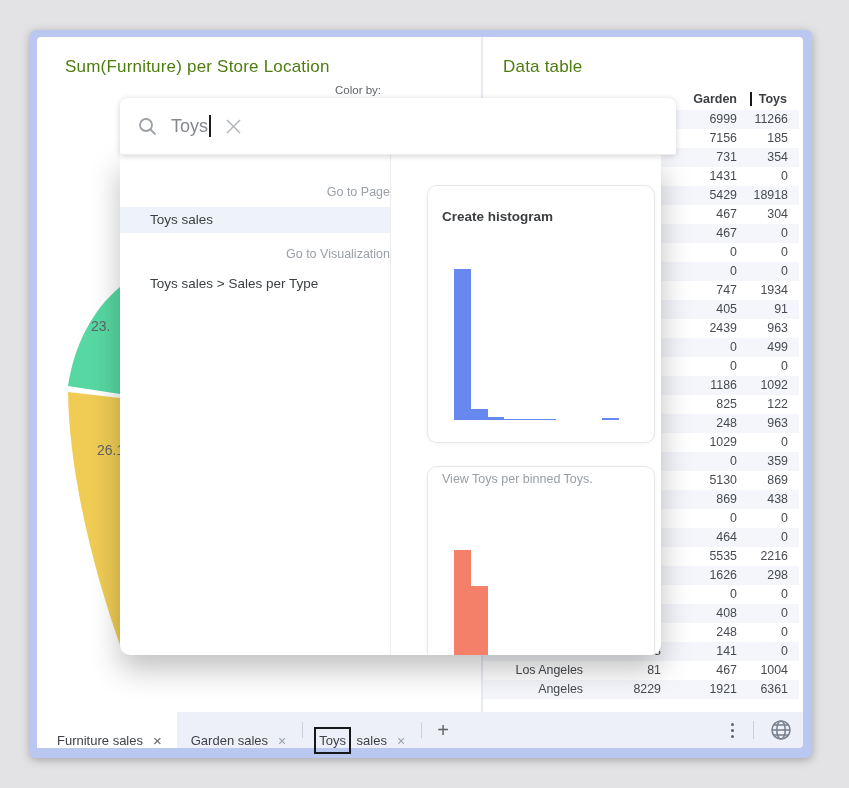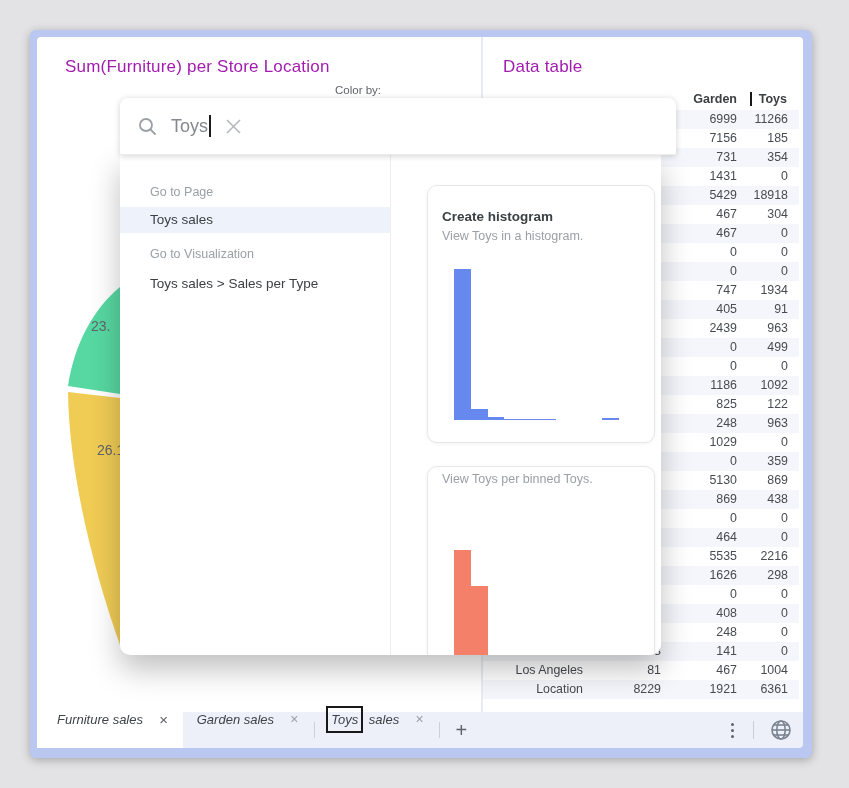--- a/index.html
+++ b/index.html
@@ -7,21 +7,21 @@
   body { font-family:"Liberation Sans", sans-serif; background:#e3e3e6; overflow:hidden; }
   .stage { position:relative; width:849px; height:788px; }
 
   
   .window { position:absolute; left:30px; top:30px; width:782px; height:728px;
             background:#b9c7f1; border-radius:6px; box-shadow:0 2px 10px rgba(0,0,0,.28); }
   .content { position:absolute; left:7px; top:7px; width:766px; height:675px;
              background:#ffffff; border-radius:4px 4px 0 0; overflow:hidden; }
   .vsep { position:absolute; left:444px; top:0; width:2px; height:100%; background:#e9ebf4; }
 
-  .panel-title { position:absolute; font-size:17px; color:#a21caf; font-weight:400; letter-spacing:.2px; }
+  .panel-title { position:absolute; font-size:17px; color:#4d7c0f; font-weight:400; letter-spacing:.2px; }
   .t-left  { left:28px;  top:20px; }
   .t-right { left:466px; top:20px; }
   .colorby { position:absolute; left:298px; top:47px; font-size:11.5px; color:#5f6368; }
 
   
   .pie-svg { position:absolute; left:0; top:0; }
   .pie-label { position:absolute; font-size:14px; color:#606469; }
   .pl-green  { left:54px; top:281px; }
   .pl-yellow { left:60px; top:405px; }
 
@@ -34,21 +34,21 @@
   .cell { overflow:hidden; white-space:nowrap; }
   .c-store { width:100px; padding-left:20px; text-align:right; }
   .c-furn  { width:78px; text-align:right; }
   .c-garden{ width:76px; text-align:right; }
   .c-toys  { width:51px; text-align:right; }
   .hdr-box { border:2px solid #17181a; padding:1px 7px 2px; margin-right:-8px; }
 
   
   .tabbar { position:absolute; left:7px; top:682px; width:766px; height:36px; background:#edf0f8;
             border-radius:0 0 4px 4px; display:flex; align-items:center; font-size:13px; color:#3f4348; }
-  .tab { display:flex; align-items:flex-start; gap:16px; padding:0 14px; height:100%; cursor:pointer;font-style:italic; }
+  .tab { display:flex; align-items:flex-end; gap:10px; padding:0 14px; height:100%; cursor:pointer; }
   .tab.active { background:#ffffff; padding:0 15px 0 20px; }
   .tab-close { color:#9aa0a6; font-size:14px; line-height:1; }
   .tab.active .tab-close { color:#5f6368; font-size:15px; }
   .tab-sep { width:1px; height:16px; background:#ccd0db; margin:0 2px; }
   .boxed-word { border:2px solid #17181a; padding:4px 3px; margin:0 2px 0 -5px; }
   .add-btn { font-size:20px; color:#5f6368; padding:0 13px; cursor:pointer; }
   .tabbar-right { margin-left:auto; display:flex; align-items:center; gap:15px; padding-right:10px; }
   .kebab { display:flex; flex-direction:column; gap:3px; padding:4px; cursor:pointer; }
   .kebab i { width:3px; height:3px; border-radius:50%; background:#5f6368; }
   .ctl-sep { width:1px; height:18px; background:#c9cdd8; }
@@ -58,21 +58,21 @@
   .searchbar { position:absolute; left:120px; top:98px; width:556px; height:57px; background:#fff;
                border-radius:8px 8px 2px 2px; box-shadow:0 1px 6px rgba(0,0,0,.18);
                border-bottom:1px solid #ececec; display:flex; align-items:center; padding-left:18px; z-index:20; }
   .query { margin-left:14px; font-size:18px; color:#85898f; }
   .caret { width:2px; height:22px; background:#1b1c1e; margin-left:1px; }
   .clearx { margin-left:14px; display:flex; cursor:pointer; }
 
   .results { position:absolute; left:120px; top:155px; width:541px; height:500px; background:#fff;
              border-radius:0 0 10px 10px; box-shadow:0 14px 30px rgba(0,0,0,.25); overflow:hidden; z-index:19; }
   .rlist { position:absolute; left:0; top:0; width:271px; height:100%; border-right:1px solid #ededed; }
-  .sec-header { padding-left:30px; font-size:12.5px; color:#9aa0a6; line-height:16px; }
+  .sec-header { padding-left:30px; font-size:12.5px; color:#9aa0a6; line-height:16px;text-align:right; }
   .sec-item { padding-left:30px; font-size:13.5px; color:#3c4043; line-height:26px; cursor:pointer; }
   .sec-item.selected { background:#eef2fb; }
 
   .cards { position:absolute; left:307px; top:30px; width:228px; }
   .card { position:relative; width:228px; background:#fff; border:1px solid #e7e7e9; border-radius:10px;
           box-shadow:0 1px 4px rgba(0,0,0,.05); cursor:pointer; }
   .card-hist { height:258px; margin-bottom:23px; }
   .card-bar  { height:260px; }
   .card-title { margin:23px 14px 0; font-size:13.5px; font-weight:700; color:#3c4043; }
   .card-sub   { margin:5px 14px 0;  font-size:12.5px; color:#9aa0a6; }
@@ -283,21 +283,21 @@
             <div class="cell c-garden">141</div>
             <div class="cell c-toys">0</div>
           </div>
           <div class="trow">
             <div class="cell c-store">Los Angeles</div>
             <div class="cell c-furn">81</div>
             <div class="cell c-garden">467</div>
             <div class="cell c-toys">1004</div>
           </div>
           <div class="trow alt">
-            <div class="cell c-store">Location</div>
+            <div class="cell c-store">Angeles</div>
             <div class="cell c-furn">8229</div>
             <div class="cell c-garden">1921</div>
             <div class="cell c-toys">6361</div>
           </div>
         </div>
     </div>
 
     <div class="tabbar">
       <div class="tab active">
           <span>Furniture sales</span>
@@ -352,21 +352,20 @@
   <div class="results">
     <div class="rlist" id="search-list">
         <div class="sec-header" style="margin-top: 29px;">Go to Page</div>
         <div class="sec-item selected" style="margin-top: 7px;">Toys sales</div>
         <div class="sec-header" style="margin-top: 13px;">Go to Visualization</div>
         <div class="sec-item" style="margin-top: 9px;">Toys sales &gt; Sales per Type</div>
       </div>
     <div class="cards">
       <div class="card card-hist">
         <div class="card-title">Create histogram</div>
-        <div class="card-sub">View Toys in a histogram.</div>
         <div class="card-chart ch1" id="hist-bars">
             <div class="cbar" style="left: 0px; top: 0px; width: 17px; height: 151px; background: rgb(103, 136, 238);"></div>
             <div class="cbar" style="left: 17px; top: 140px; width: 17px; height: 11px; background: rgb(103, 136, 238);"></div>
             <div class="cbar" style="left: 34px; top: 148px; width: 16px; height: 3px; background: rgb(103, 136, 238);"></div>
             <div class="cbar" style="left: 50px; top: 150px; width: 52px; height: 1px; background: rgb(103, 136, 238);"></div>
             <div class="cbar" style="left: 148px; top: 149px; width: 17px; height: 2px; background: rgb(103, 136, 238);"></div>
           </div>
       </div>
       <div class="card card-bar">
         <div class="card-sub">View Toys per binned Toys.</div>

